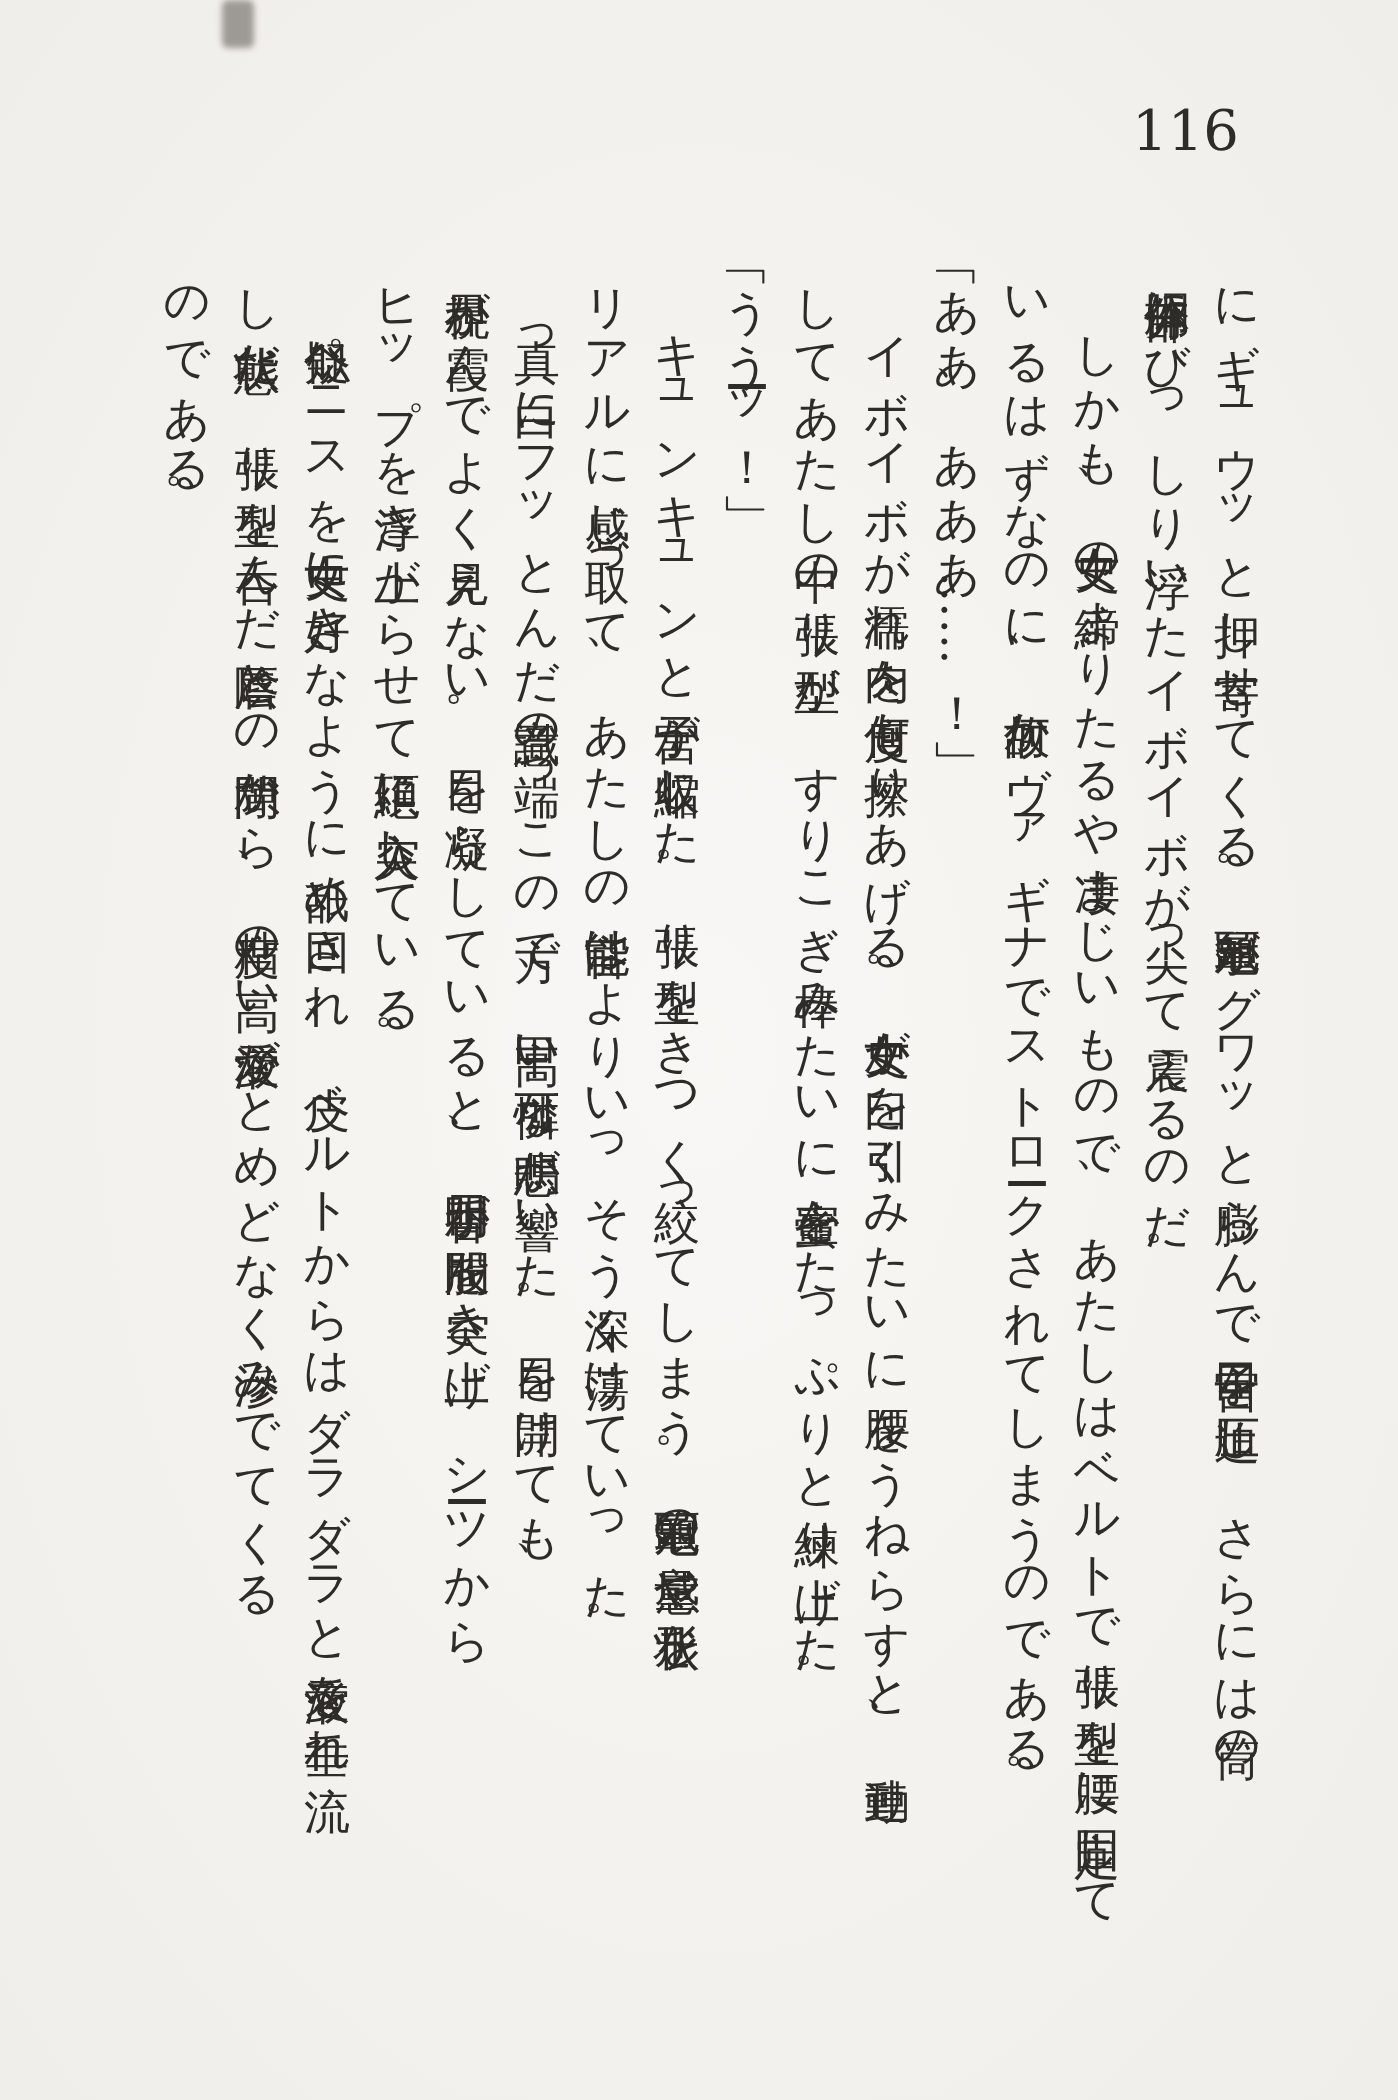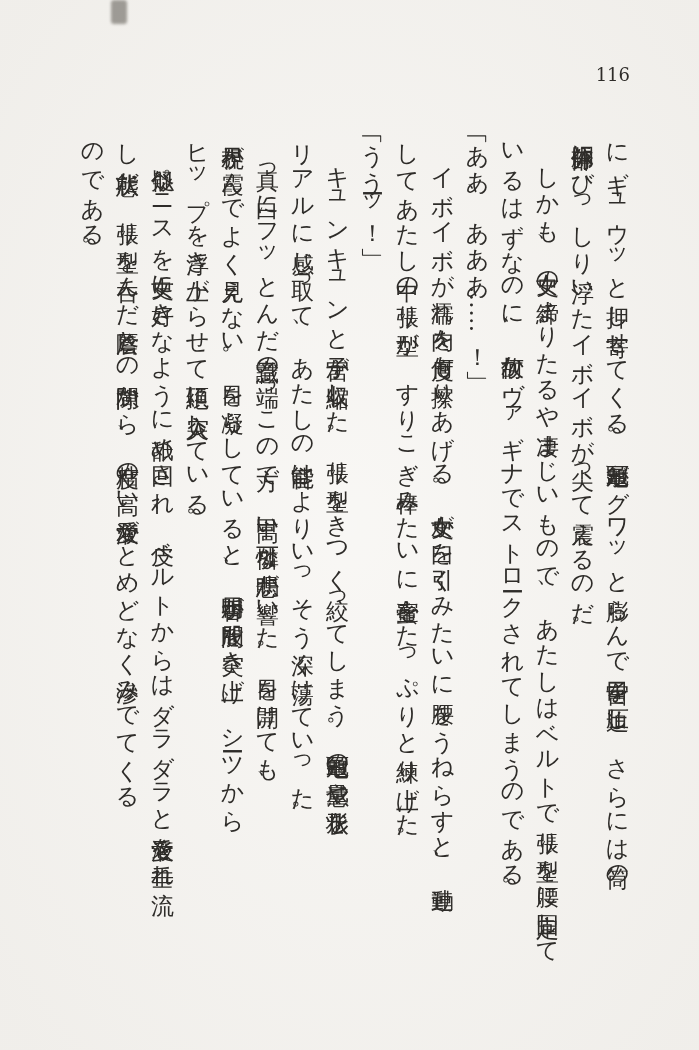--- a/index.html
+++ b/index.html
@@ -16,25 +16,25 @@
   }
   .page {
     position: absolute;
     inset: 0;
     background:
       radial-gradient(ellipse at 50% 50%, rgba(255,255,255,0.35), rgba(0,0,0,0.02) 95%),
       #f5f3ef;
   }
   .page-number {
     position: absolute;
-    top: 64px;
+    top: 49px;
     left: 566px;
     width: 64px;
-    text-align: right;
-    font-size: 18px;
+    text-align: left;
+    font-size: 28px;
     color: #2e2c29;
   }
   .text-block {
     position: absolute;
     top: 128px;
     right: 64px;
     height: 920px;
     writing-mode: vertical-rl;
     text-orientation: mixed;
     font-size: 23px;

